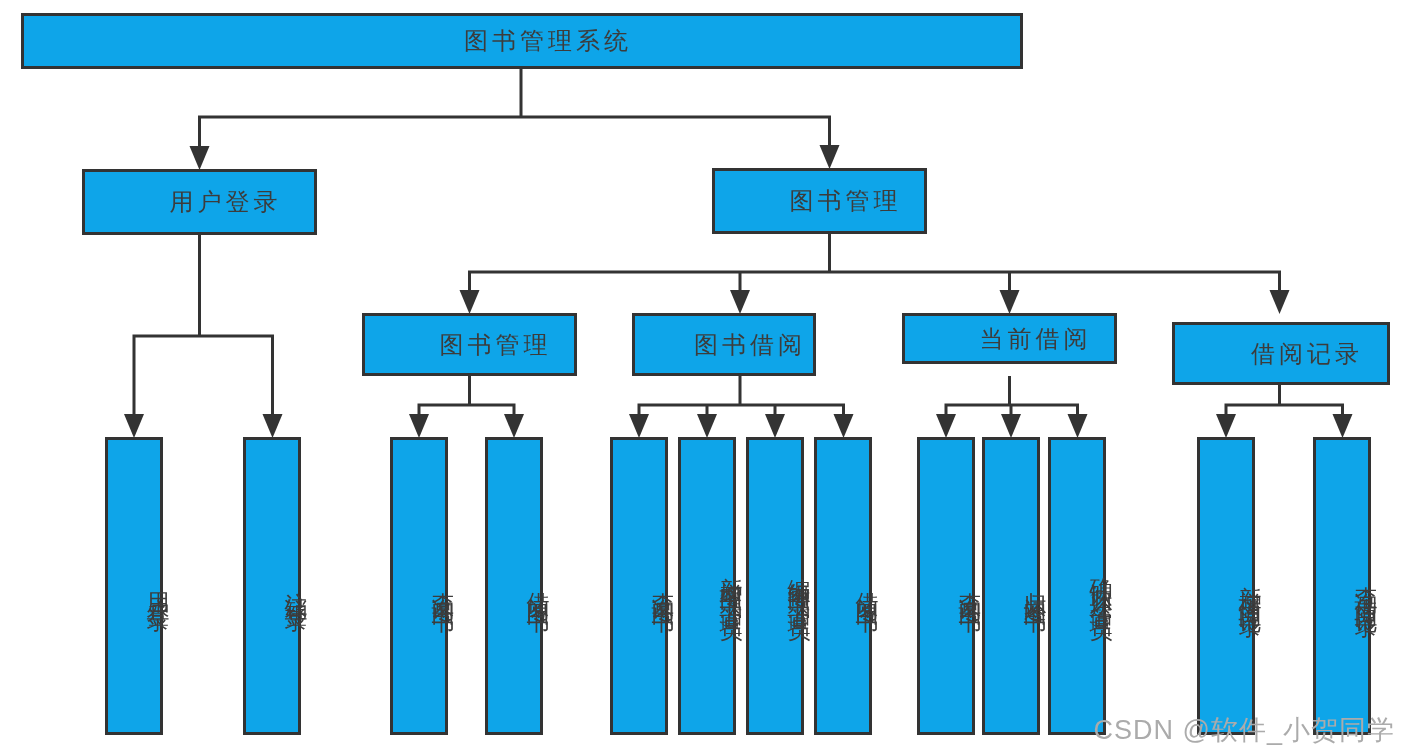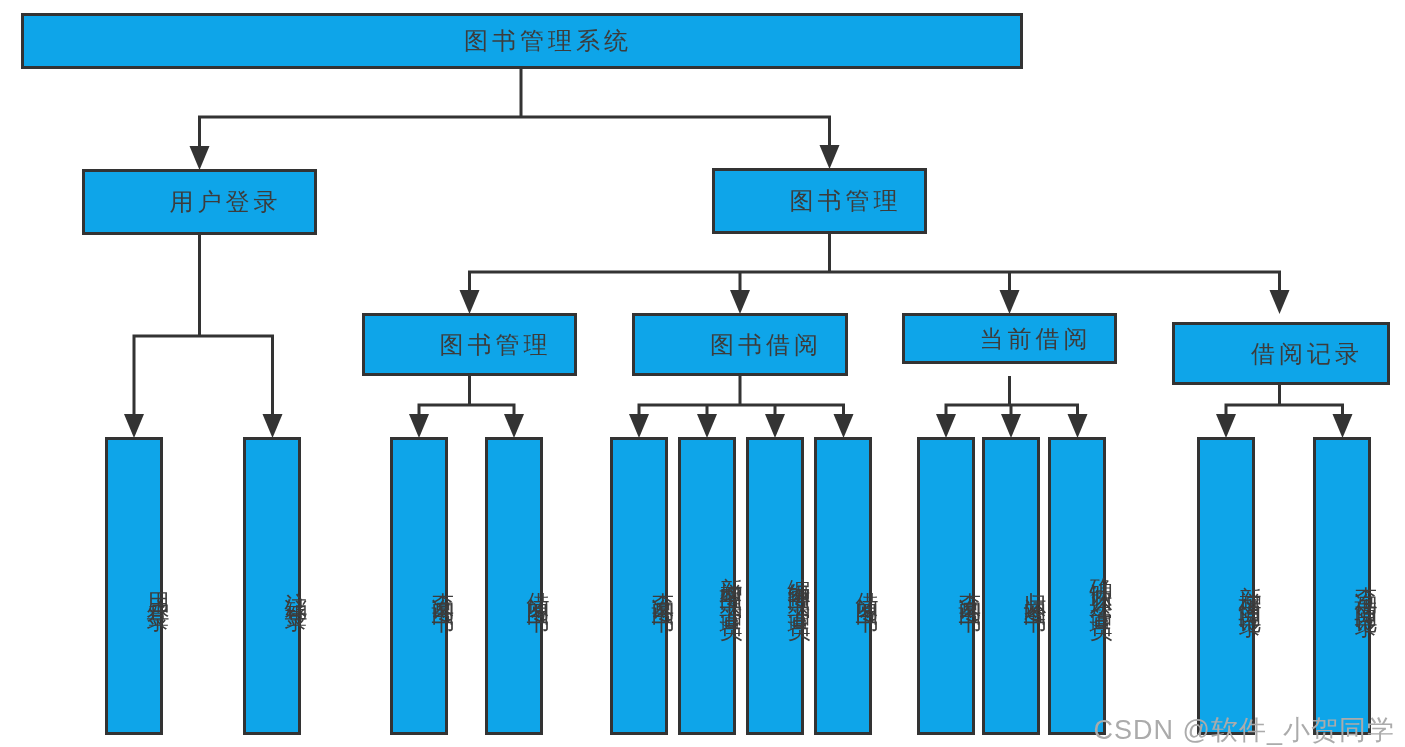--- a/index.html
+++ b/index.html
@@ -37,21 +37,21 @@
     line-height:1;
     white-space:nowrap;
   }
   
   .n-root        {left:21px;  top:13px;  width:1002px; height:56px;}
   
   .n-user-login  {left:82px;  top:169px; width:235px;  height:66px;}
   .n-book-mgmt   {left:712px; top:168px; width:215px;  height:66px;}
   
   .n-new-book    {left:362px; top:313px; width:215px;  height:63px;}
-  .n-book-borrow {left:632px; top:313px; width:216px;  height:63px;}
+  .n-book-borrow {left:632px; top:313px; width:184px;  height:63px;}
   .n-cur-borrow  {left:902px; top:313px; width:215px;  height:51px;}
   .n-borrow-rec  {left:1172px;top:322px; width:218px;  height:63px;}
   
   .leaf{top:437px;width:58px;height:298px;}
   .l-a1{left:105px;}  .l-a2{left:243px;}
   .l-b1{left:390px;}  .l-b2{left:485px;}
   .l-c1{left:610px;}  .l-c2{left:678px;}  .l-c3{left:746px;}  .l-c4{left:814px;}
   .l-d1{left:917px;}  .l-d2{left:982px;}  .l-d3{left:1048px;}
   .l-e1{left:1197px;} .l-e2{left:1313px;}
   .watermark{

